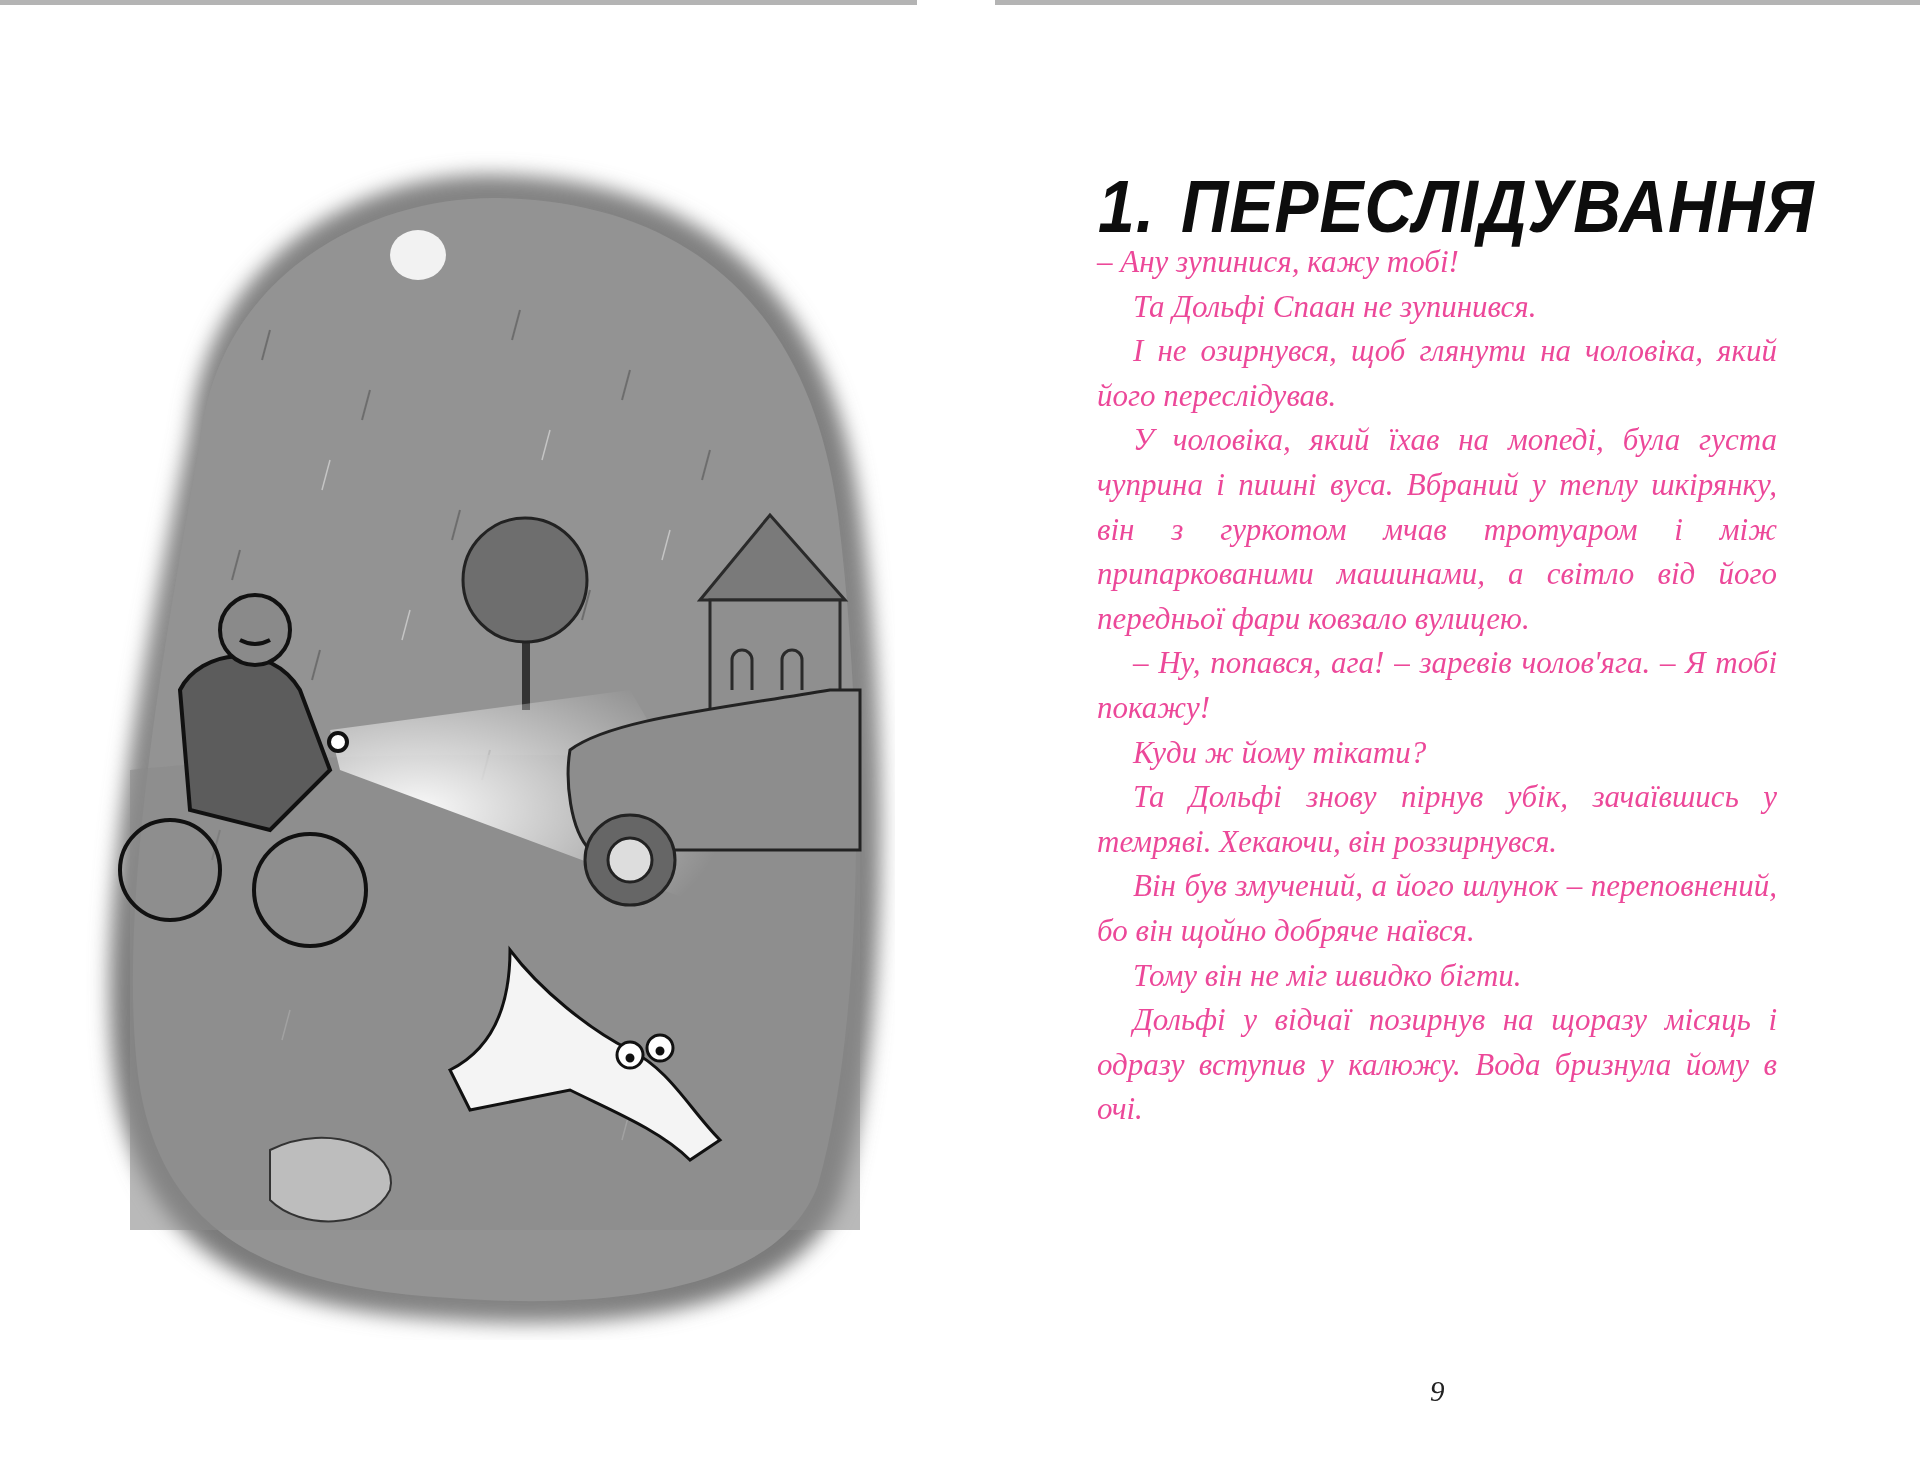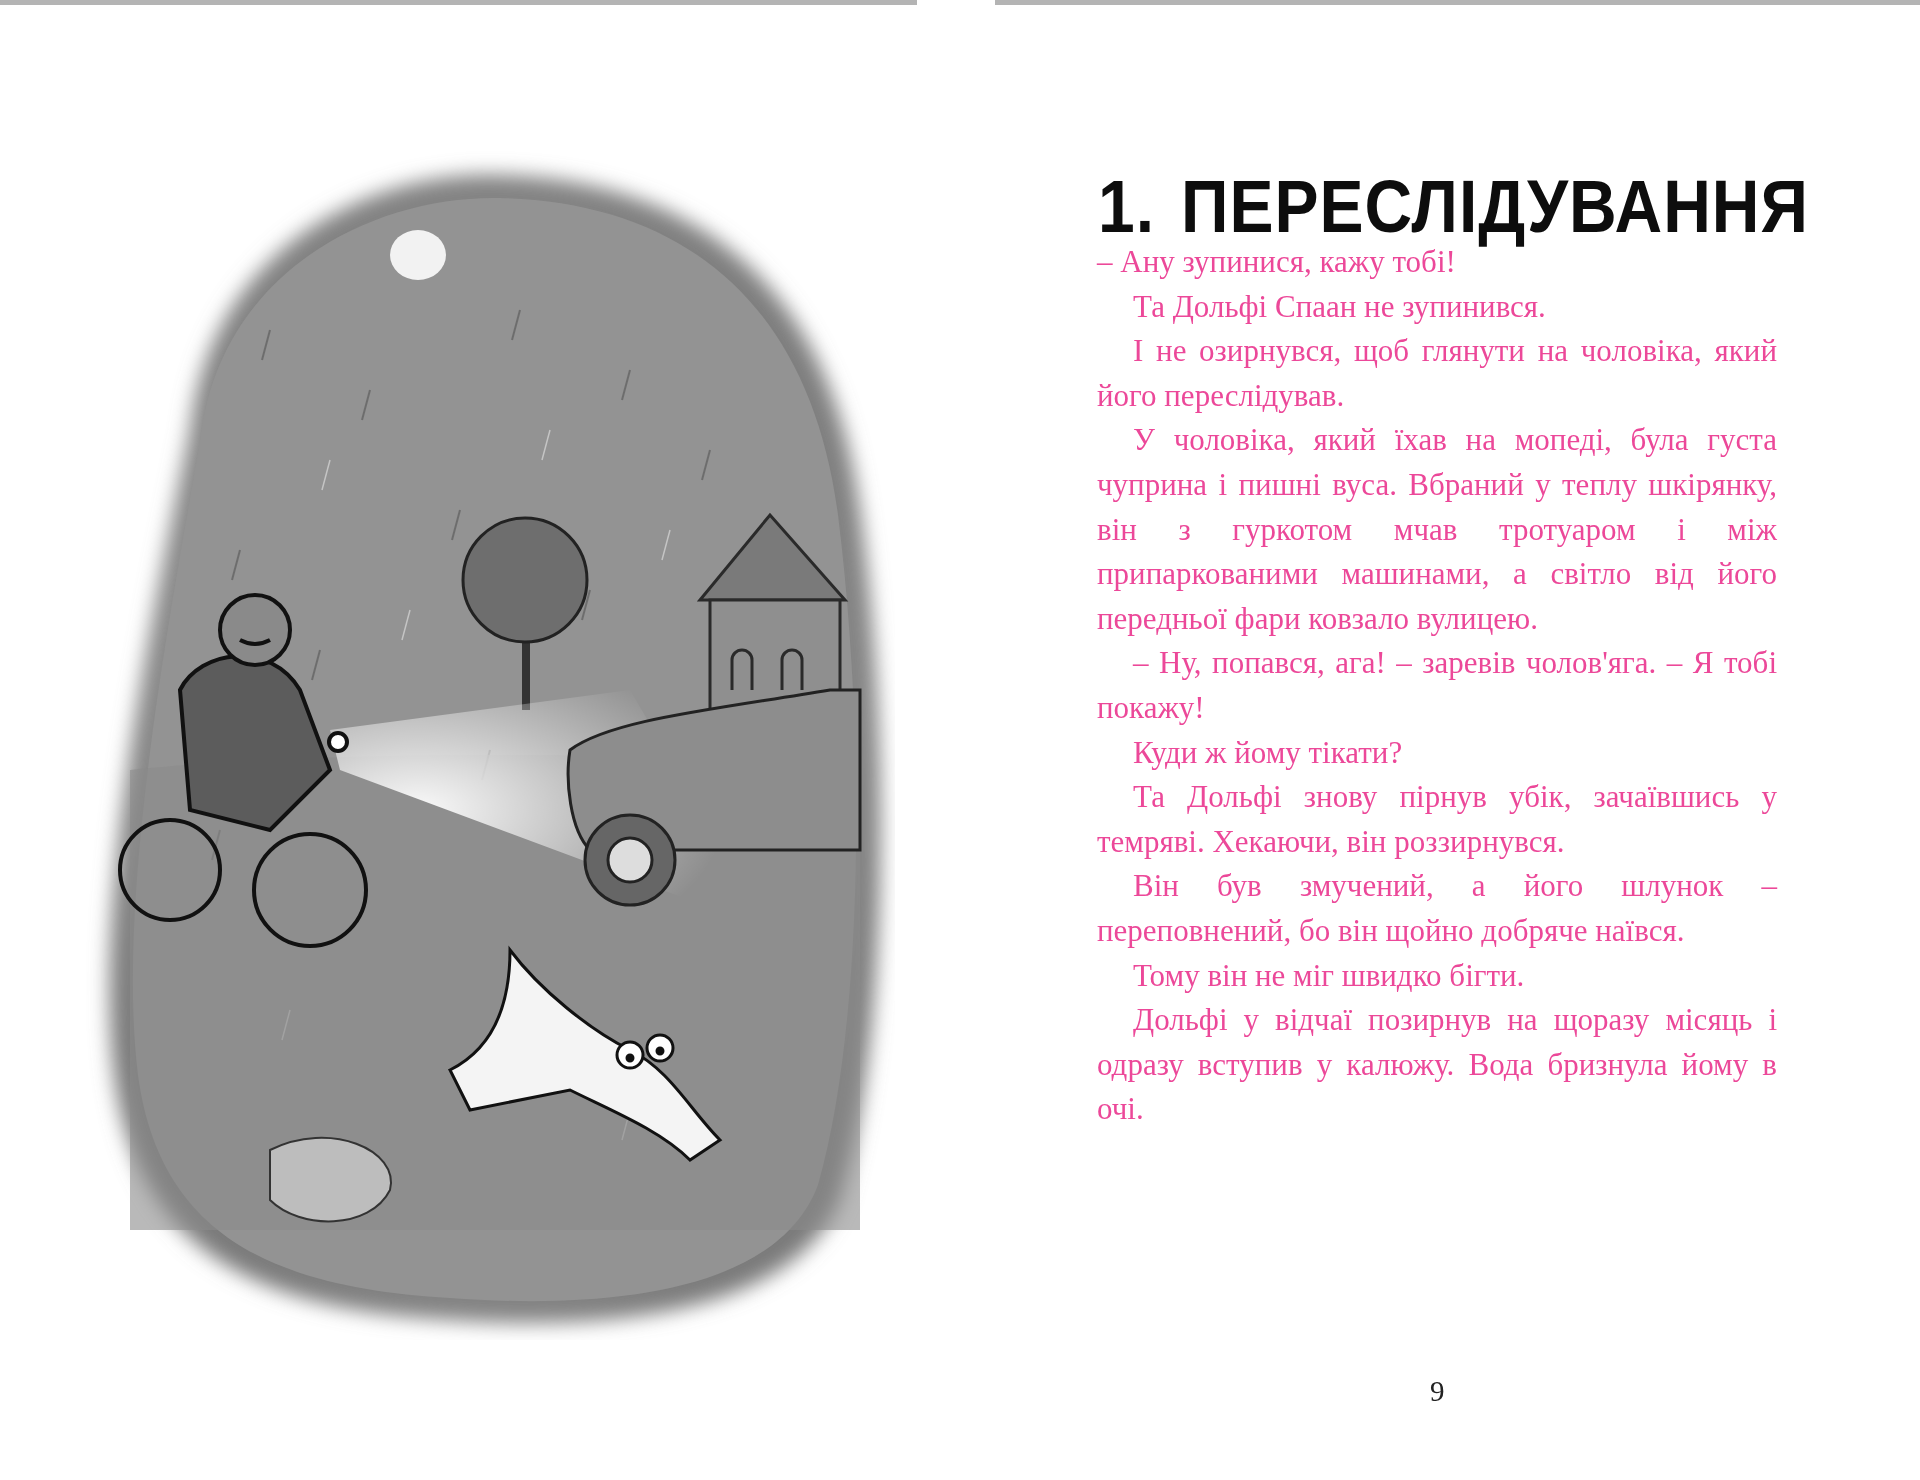--- a/index.html
+++ b/index.html
@@ -1,20 +1,20 @@
 <!DOCTYPE html>
 <html><head>
 <meta charset="utf-8">
 <style>
   html, body { margin:0; padding:0; background:#ffffff; }
   body { width:1920px; height:1480px; position:relative; overflow:hidden; font-family:"Liberation Serif", serif; color:#1a1a1a; }
   .top-rule { position:absolute; top:0; height:5px; background:#b4b4b4; }
   .top-rule.left { left:0; width:917px; }
   .top-rule.right { left:995px; width:925px; }
-  .page { position:absolute; top:0; height:1480px; }
+  .page { position:absolute; top:0; height:1480px;font-style:italic; }
   .page.left { left:0; width:917px; }
   .page.right { left:995px; width:925px; }
 
   
   .illustration { position:absolute; left:70px; top:130px; width:825px; height:1210px; }
   .illustration svg { width:100%; height:100%; display:block; }
 
   
   .chapter-title { position:absolute; left:103px; top:120px; width:700px; font-family:"Liberation Sans", sans-serif; font-weight:bold; font-size:66px; letter-spacing:1px; color:#0d0d0d; transform:scaleY(1.12); transform-origin:top left; white-space:nowrap; }
   .chapter-title .num { margin-right:26px; }

